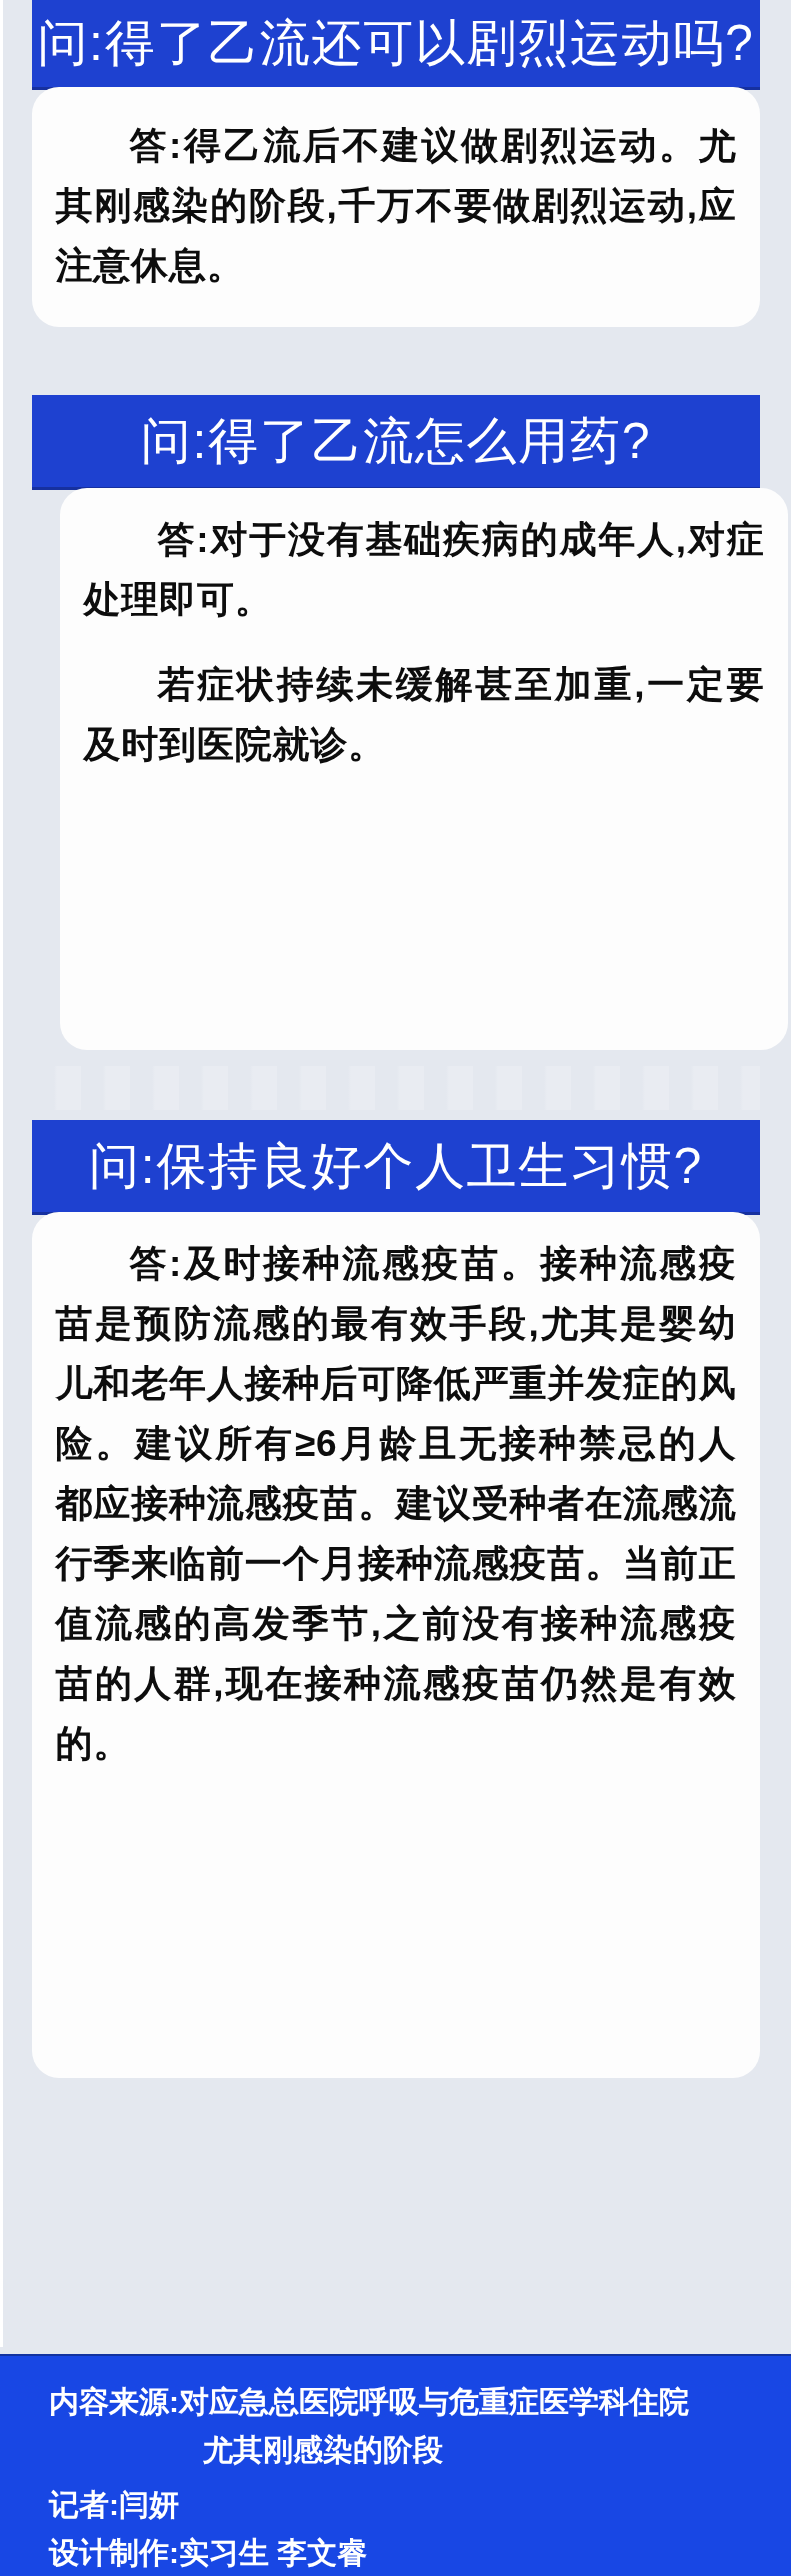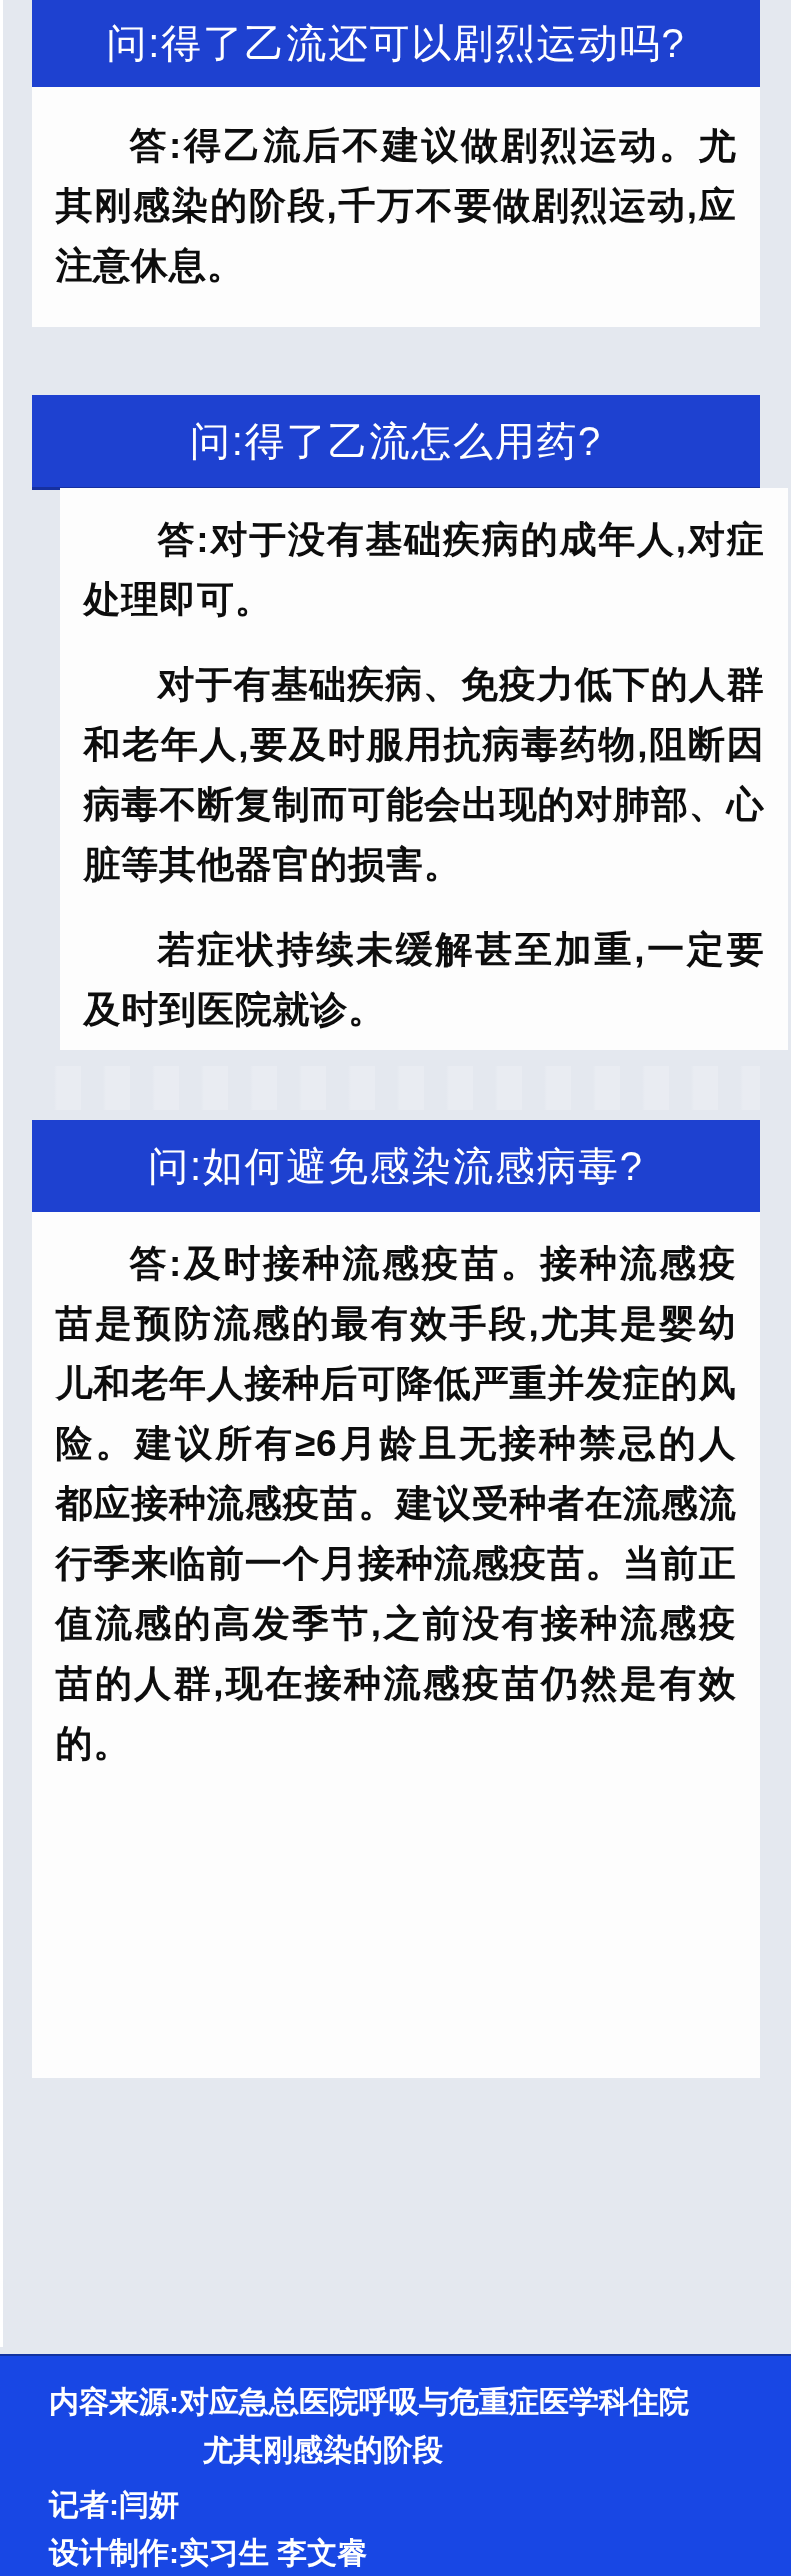--- a/index.html
+++ b/index.html
@@ -27,32 +27,33 @@
     left: 32px;
     width: 728px;
     background: #1e41d0;
     border-bottom: 3.4px solid #16309f;
     display: flex;
     align-items: center;
     justify-content: center;
   }
   .q-band .q-text {
     color: #ffffff;
-    font-size: 40px;
+    font-size: 50px;
     font-weight: 400;
     letter-spacing: 1.7px;
     white-space: nowrap;
   }
   .answer-card {
     position: absolute;
     left: 32px;
     width: 728px;
     background: #fdfdfd;
     box-sizing: border-box;
     padding: 22px 23.5px 0 23.5px;
+    border-radius: 27px;
   }
   .answer-card p {
     margin: 0;
     font-size: 37px;
     line-height: 60px;
     font-weight: 700;
     color: #0d0d0d;
     text-align: justify;
     text-indent: 2em;
     letter-spacing: 0.8px;
@@ -117,28 +118,27 @@
 </div>
 <div class="answer-card" id="card1">
   <p>答:得乙流后不建议做剧烈运动。尤其刚感染的阶段,千万不要做剧烈运动,应注意休息。</p>
 </div>
 
 <div class="q-band" id="band2">
   <span class="q-text">问:得了乙流怎么用药?</span>
 </div>
 <div class="answer-card" id="card2">
   <p>答:对于没有基础疾病的成年人,对症处理即可。</p>
-  <p>对于有基础疾病、免疫力低下的人群和老年人,要及时服用抗病毒药物,阻断因病毒不断复制而可能会出现的对肺部、心脏等其他器官的损害。</p>
   <p>若症状持续未缓解甚至加重,一定要及时到医院就诊。</p>
 </div>
 
 <div class="watermark-band"></div>
 
 <div class="q-band" id="band3">
-  <span class="q-text">问:如何避免感染流感病毒?</span>
+  <span class="q-text">问:保持良好个人卫生习惯?</span>
 </div>
 <div class="answer-card" id="card3">
   <p>答:及时接种流感疫苗。接种流感疫苗是预防流感的最有效手段,尤其是婴幼儿和老年人接种后可降低严重并发症的风险。建议所有≥6月龄且无接种禁忌的人都应接种流感疫苗。建议受种者在流感流行季来临前一个月接种流感疫苗。当前正值流感的高发季节,之前没有接种流感疫苗的人群,现在接种流感疫苗仍然是有效的。</p>
 </div>
 
 <div class="footer">
   <div class="line">内容来源:对应急总医院呼吸与危重症医学科住院</div>
   <div class="line indented">尤其刚感染的阶段</div>
   <div class="line spaced">记者:闫妍</div>
   <div class="line">设计制作:实习生 李文睿</div>

